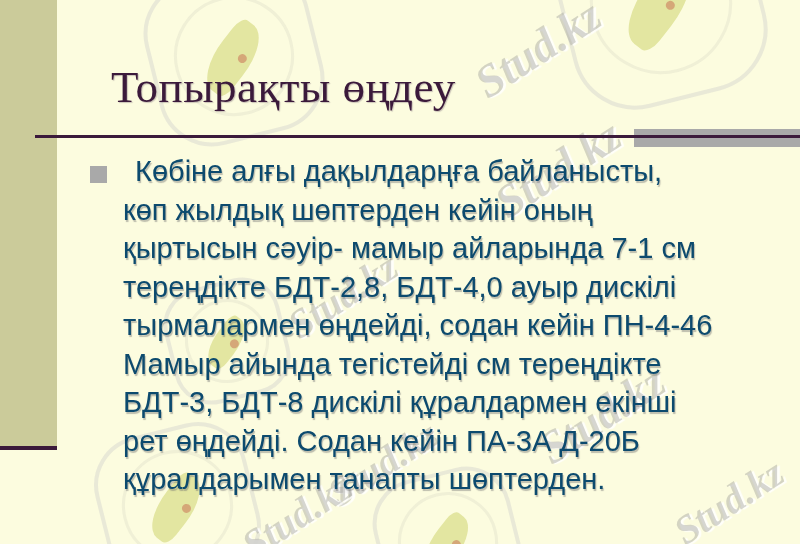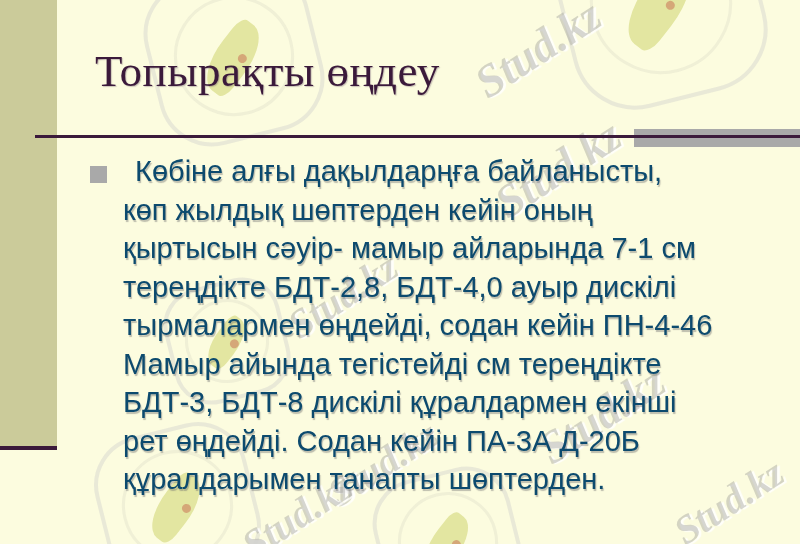--- a/index.html
+++ b/index.html
@@ -146,21 +146,21 @@
     <span class="wm-text w5">Stud.kz</span>
     <span class="wm-text w6">Stud.kz</span>
     <span class="wm-text w7">Stud.kz</span>
   </div>
 
   <div class="left-strip"></div>
   <div class="left-strip-end"></div>
   <div class="divider-gray-bar"></div>
   <div class="divider-line"></div>
 
-  <h1 class="title" style="margin:0;font-weight:400;">Топырақты өңдеу</h1>
+  <h1 class="title" style="margin:16px;font-weight:400;">Топырақты өңдеу</h1>
 
   <div class="bullet-square"></div>
   <div class="body-lines">
       <div class="body-line">Көбіне алғы дақылдарңға байланысты,</div>
       <div class="body-line">көп жылдық шөптерден кейін оның</div>
       <div class="body-line">қыртысын сәуір- мамыр айларында 7-1 см</div>
       <div class="body-line">тереңдікте БДТ-2,8, БДТ-4,0 ауыр дискілі</div>
       <div class="body-line">тырмалармен өңдейді, содан кейін ПН-4-46</div>
       <div class="body-line">Мамыр айында тегістейді см тереңдікте</div>
       <div class="body-line">БДТ-3, БДТ-8 дискілі құралдармен екінші</div>

